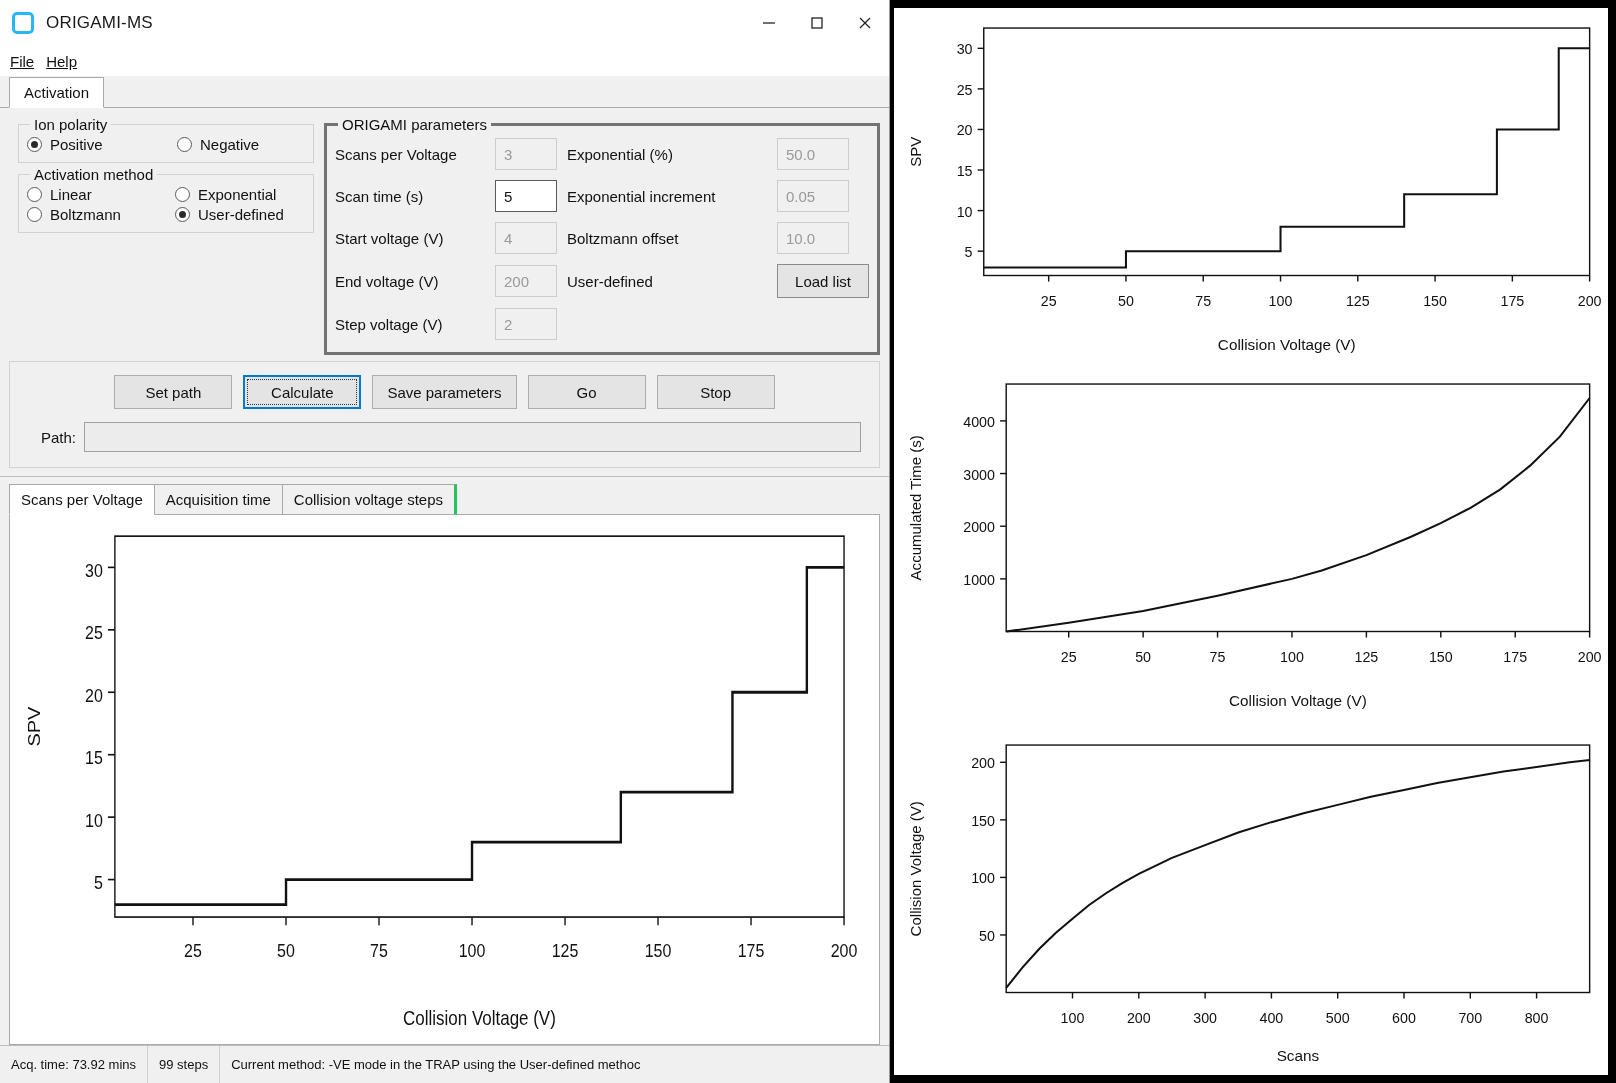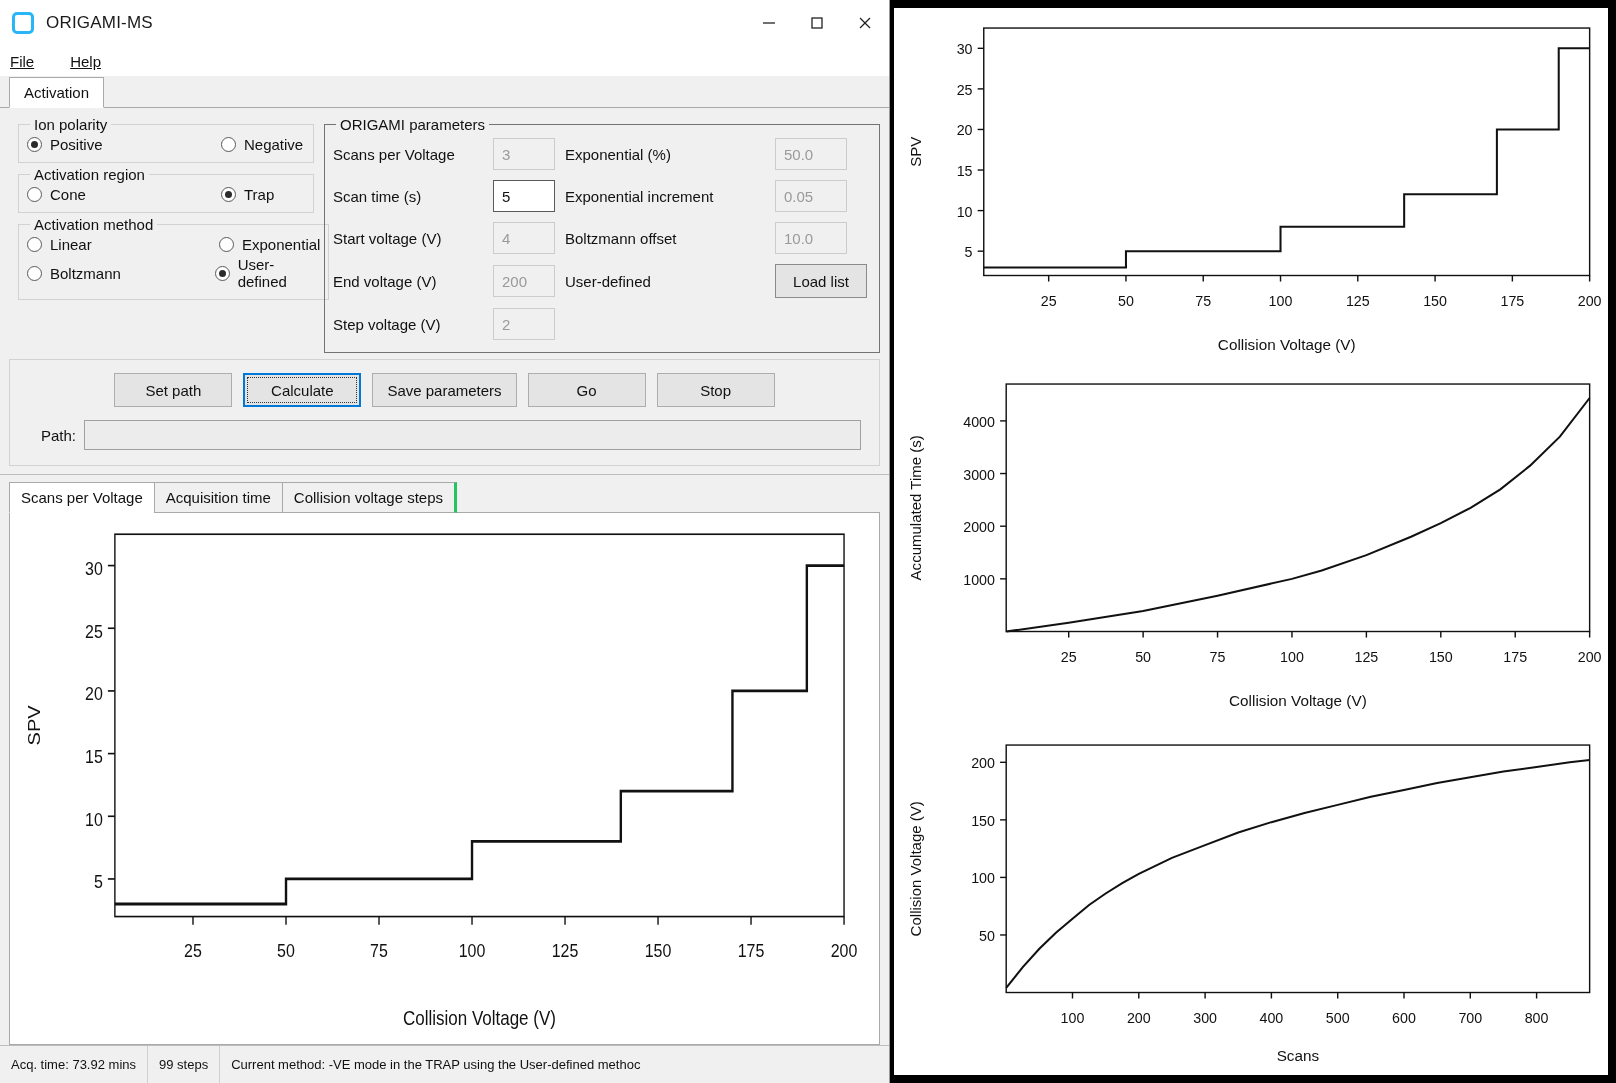--- a/index.html
+++ b/index.html
@@ -38,21 +38,21 @@
   .win-btn {
     width: 48px; height: 46px; display: flex; align-items: center; justify-content: center;
     font-size: 17px; color: #222; background: transparent; border: none; cursor: default;
     font-family: "Liberation Sans", sans-serif;
   }
   .win-btn svg { display: block; }
 
   
   .menubar {
     height: 30px; background: #ffffff;
-    display: flex; align-items: center; padding-left: 10px; gap: 36px;
+    display: flex; align-items: center; padding-left: 10px; gap: 12px;
     flex: none;
   }
   .menu-item { font-size: 15px; color: #111; }
   .menu-item .u { text-decoration: underline; }
 
   
   .tabstrip-top {
     height: 32px; background: #f0f0f0;
     border-bottom: 1px solid #a9a9a9;
     display: flex; align-items: flex-end; padding-left: 9px;
@@ -77,38 +77,38 @@
   .left-col { width: 305px; flex: none; padding: 0 0 0 9px; }
 
   fieldset.group {
     border: 1px solid #d2d2d2;
     margin: 0 0 3px 0;
     padding: 0 8px 9px 8px;
   }
   fieldset.group > legend {
     font-size: 15px; color: #111; padding: 0 4px; margin-left: 3px;
   }
-  .radio-row { display: flex; align-items: center; margin-top: 3px; gap: 44px; }
+  .radio-row { display: flex; align-items: center; margin-top: 3px; }
   .radio {
     display: flex; align-items: center; gap: 8px;
     font-size: 15px; color: #111;
   }
   .radio-dot {
     width: 15px; height: 15px; border-radius: 50%;
     border: 1px solid #5a5a5a; background: #fff;
     display: inline-flex; align-items: center; justify-content: center; flex: none;
   }
   .radio-dot.sel::after {
     content: ""; width: 7px; height: 7px; border-radius: 50%; background: #2b2b2b;
   }
 
   
   .params-group {
     flex: 1; margin-left: 10px; margin-right: 0;
-    border: 1px solid #737373; padding: 0 8px 12px 8px;
+    border: 3px solid #737373; padding: 0 8px 12px 8px;
   }
   .params-group > legend { font-size: 15px; color: #111; padding: 0 4px; margin-left: 3px; }
   .params-grid {
     display: grid;
     grid-template-columns: 150px 62px 200px 72px;
     row-gap: 10px; column-gap: 10px;
     align-items: center;
     margin-top: 5px;
   }
   .plabel { font-size: 15px; color: #111; white-space: nowrap; }
@@ -281,33 +281,20 @@
               <span class="radio-dot sel"></span>
               <span>Positive</span>
             </label>
             <label class="radio">
               <span class="radio-dot"></span>
               <span>Negative</span>
             </label>
           </div>
         </fieldset>
 
-        <fieldset class="group">
-          <legend>Activation region</legend>
-          <div class="radio-row">
-            <label class="radio" style="width:150px">
-              <span class="radio-dot"></span>
-              <span>Cone</span>
-            </label>
-            <label class="radio">
-              <span class="radio-dot sel"></span>
-              <span>Trap</span>
-            </label>
-          </div>
-        </fieldset>
 
         <fieldset class="group">
           <legend>Activation method</legend>
           <div class="radio-row">
             <label class="radio" style="width:148px">
               <span class="radio-dot"></span>
               <span>Linear</span>
             </label>
             <label class="radio">
               <span class="radio-dot"></span>

